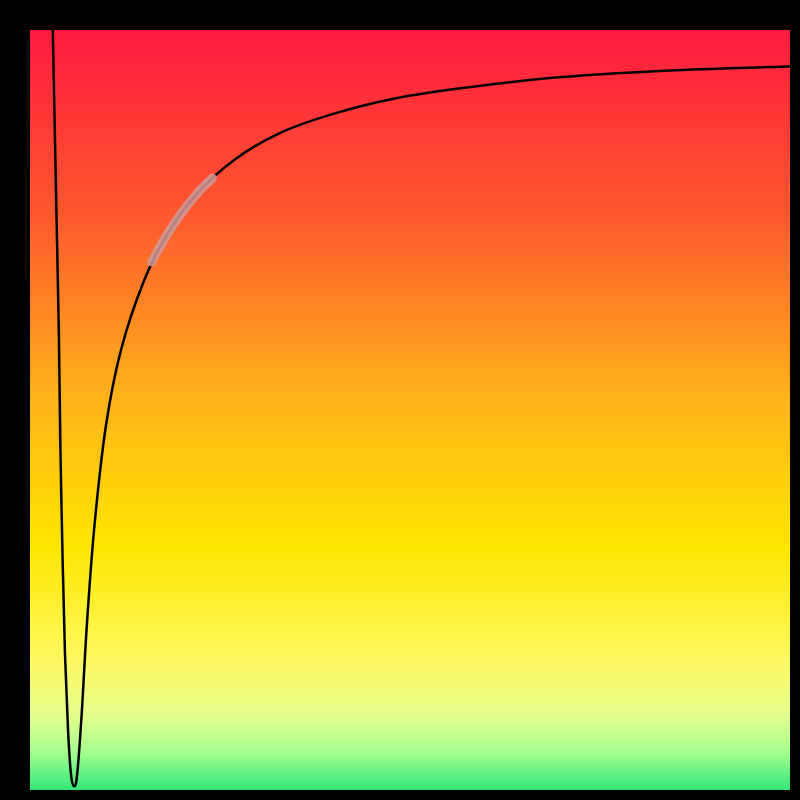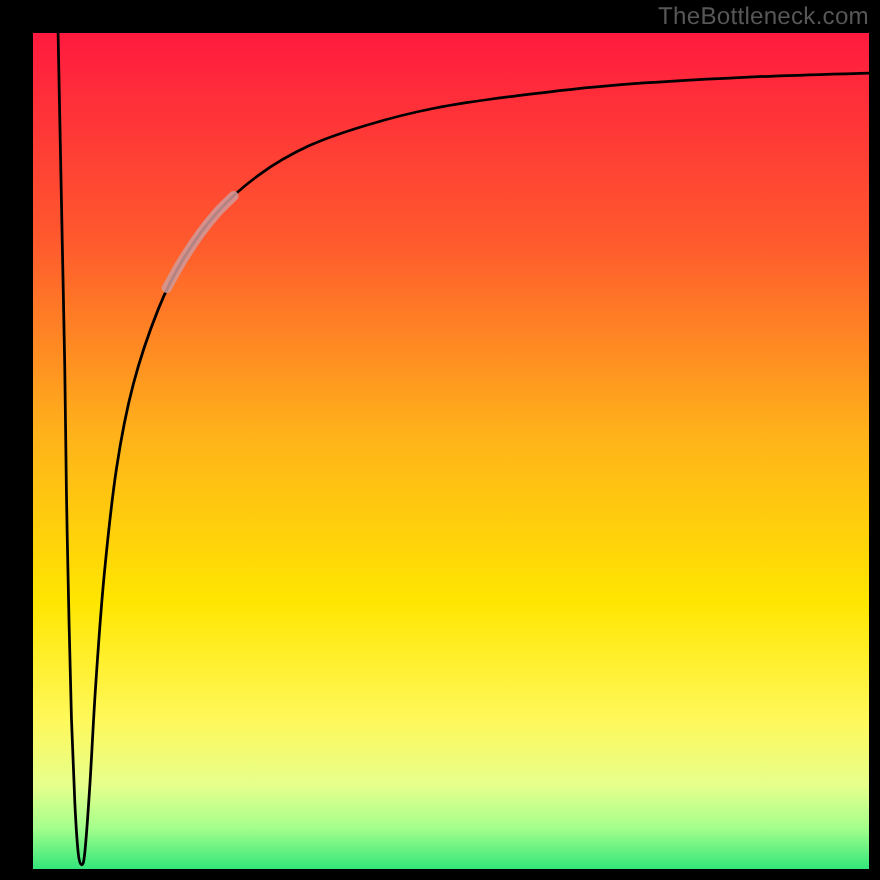--- a/index.html
+++ b/index.html
@@ -47,14 +47,13 @@
           <stop offset="90%" stop-color="#e6ff8c"></stop>
           <stop offset="95%" stop-color="#a6ff8c"></stop>
           <stop offset="100%" stop-color="#33e67a"></stop>
         </linearGradient>
       </defs>
       <rect x="0" y="0" width="800" height="800" fill="#000"></rect>
       <rect x="30" y="30" width="760" height="760" fill="url(#bg-grad)"></rect>
       <path d="M 52.80 30.00 C 53.05 42.67, 53.69 74.33, 54.32 106.00 C 54.95 137.67, 55.84 182.00, 56.60 220.00 C 57.36 258.00, 58.25 296.00, 58.88 334.00 C 59.51 372.00, 59.77 410.00, 60.40 448.00 C 61.03 486.00, 61.92 527.80, 62.68 562.00 C 63.44 596.20, 64.07 625.33, 64.96 653.20 C 65.85 681.07, 66.99 708.93, 68.00 729.20 C 69.01 749.47, 70.03 765.30, 71.04 774.80 C 72.05 784.30, 73.07 786.20, 74.08 786.20 C 75.09 786.20, 75.85 786.83, 77.12 774.80 C 78.39 762.77, 80.03 739.33, 81.68 714.00 C 83.33 688.67, 84.85 654.47, 87.00 622.80 C 89.15 591.13, 91.43 556.93, 94.60 524.00 C 97.77 491.07, 101.57 454.33, 106.00 425.20 C 110.43 396.07, 114.87 373.27, 121.20 349.20 C 127.53 325.13, 136.40 299.80, 144.00 280.80 C 151.60 261.80, 157.93 249.77, 166.80 235.20 C 175.67 220.63, 185.80 206.07, 197.20 193.40 C 208.60 180.73, 221.27 169.33, 235.20 159.20 C 249.13 149.07, 264.33 140.20, 280.80 132.60 C 297.27 125.00, 315.00 119.30, 334.00 113.60 C 353.00 107.90, 372.00 102.83, 394.80 98.40 C 417.60 93.97, 442.93 90.55, 470.80 87.00 C 498.67 83.45, 527.80 79.91, 562.00 77.12 C 596.20 74.33, 638.00 72.05, 676.00 70.28 C 714.00 68.51, 771.00 67.11, 790.00 66.48" fill="none" stroke="#000000" stroke-width="2.5" stroke-linejoin="round"></path>
       <path d="M 151.60 261.80 C 154.13 257.37, 161.73 243.43, 166.80 235.20 C 171.87 226.97, 176.93 219.37, 182.00 212.40 C 187.07 205.43, 192.13 199.10, 197.20 193.40 C 202.27 187.70, 209.87 180.73, 212.40 178.20" fill="none" stroke="#d19a9a" stroke-width="9" stroke-linecap="round" stroke-opacity="0.85"></path>
     </svg>
-  <div class="watermark">TheBottleneck.com</div>
 </div>
 
 </body></html>

